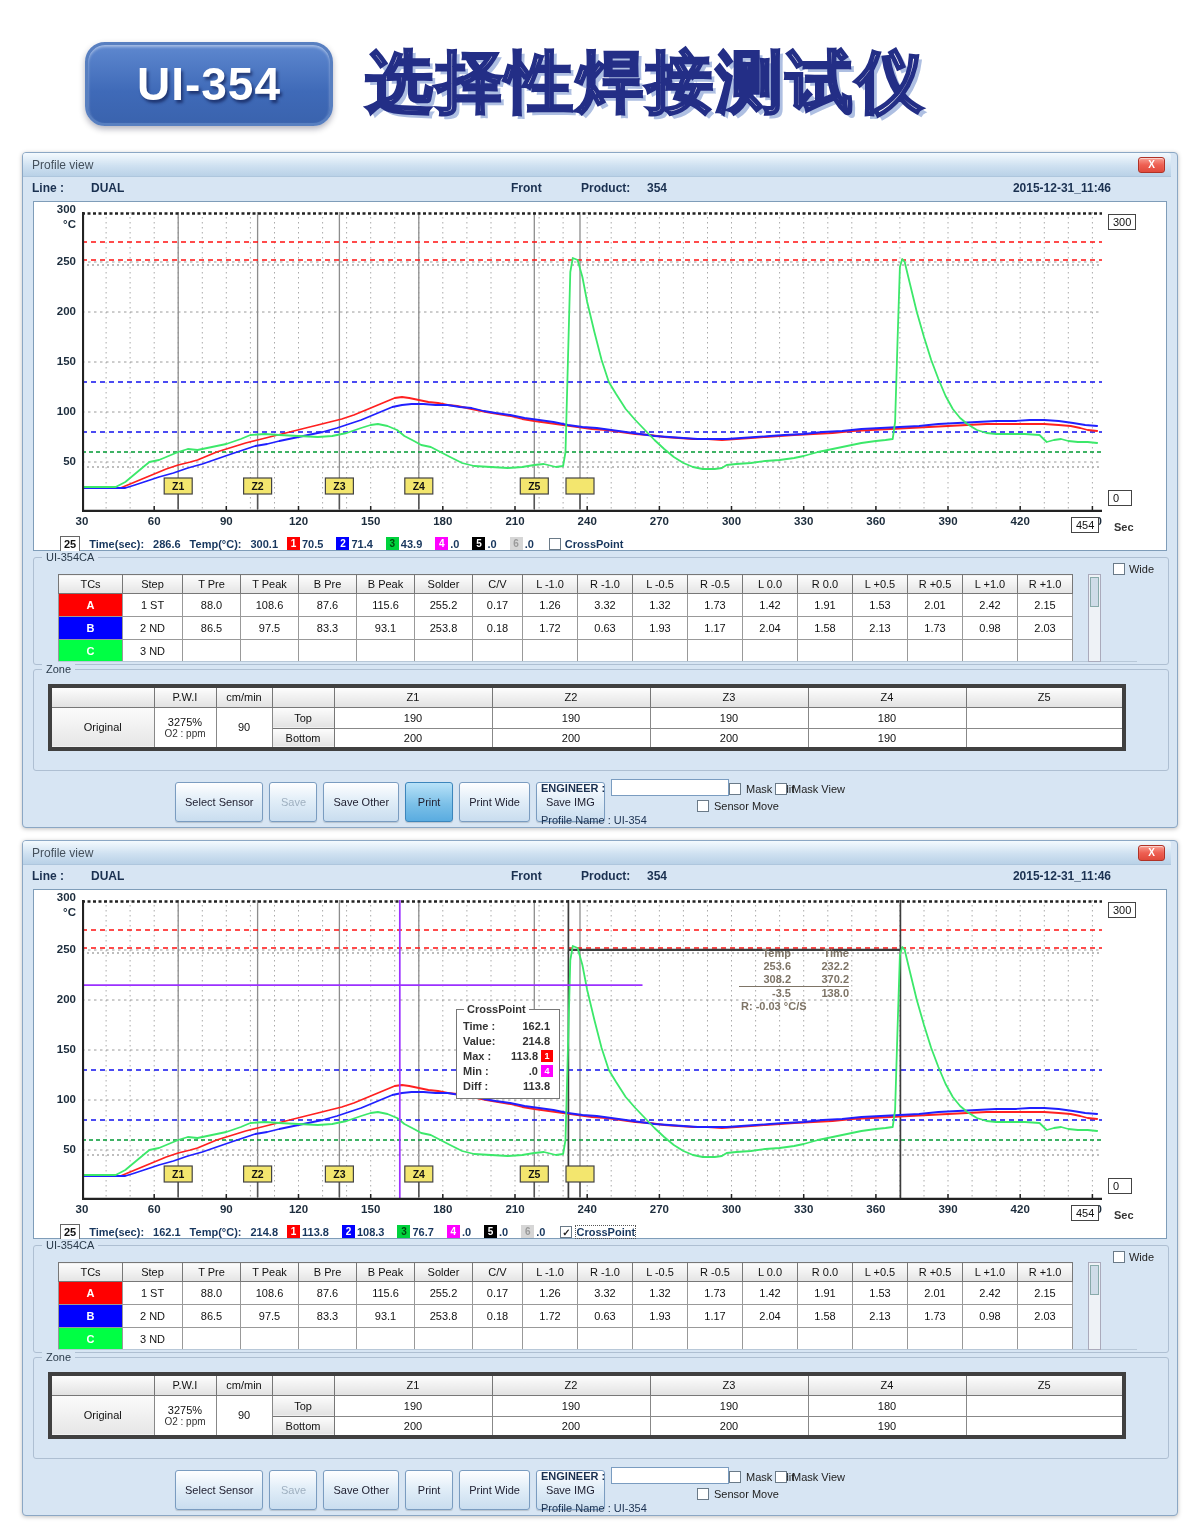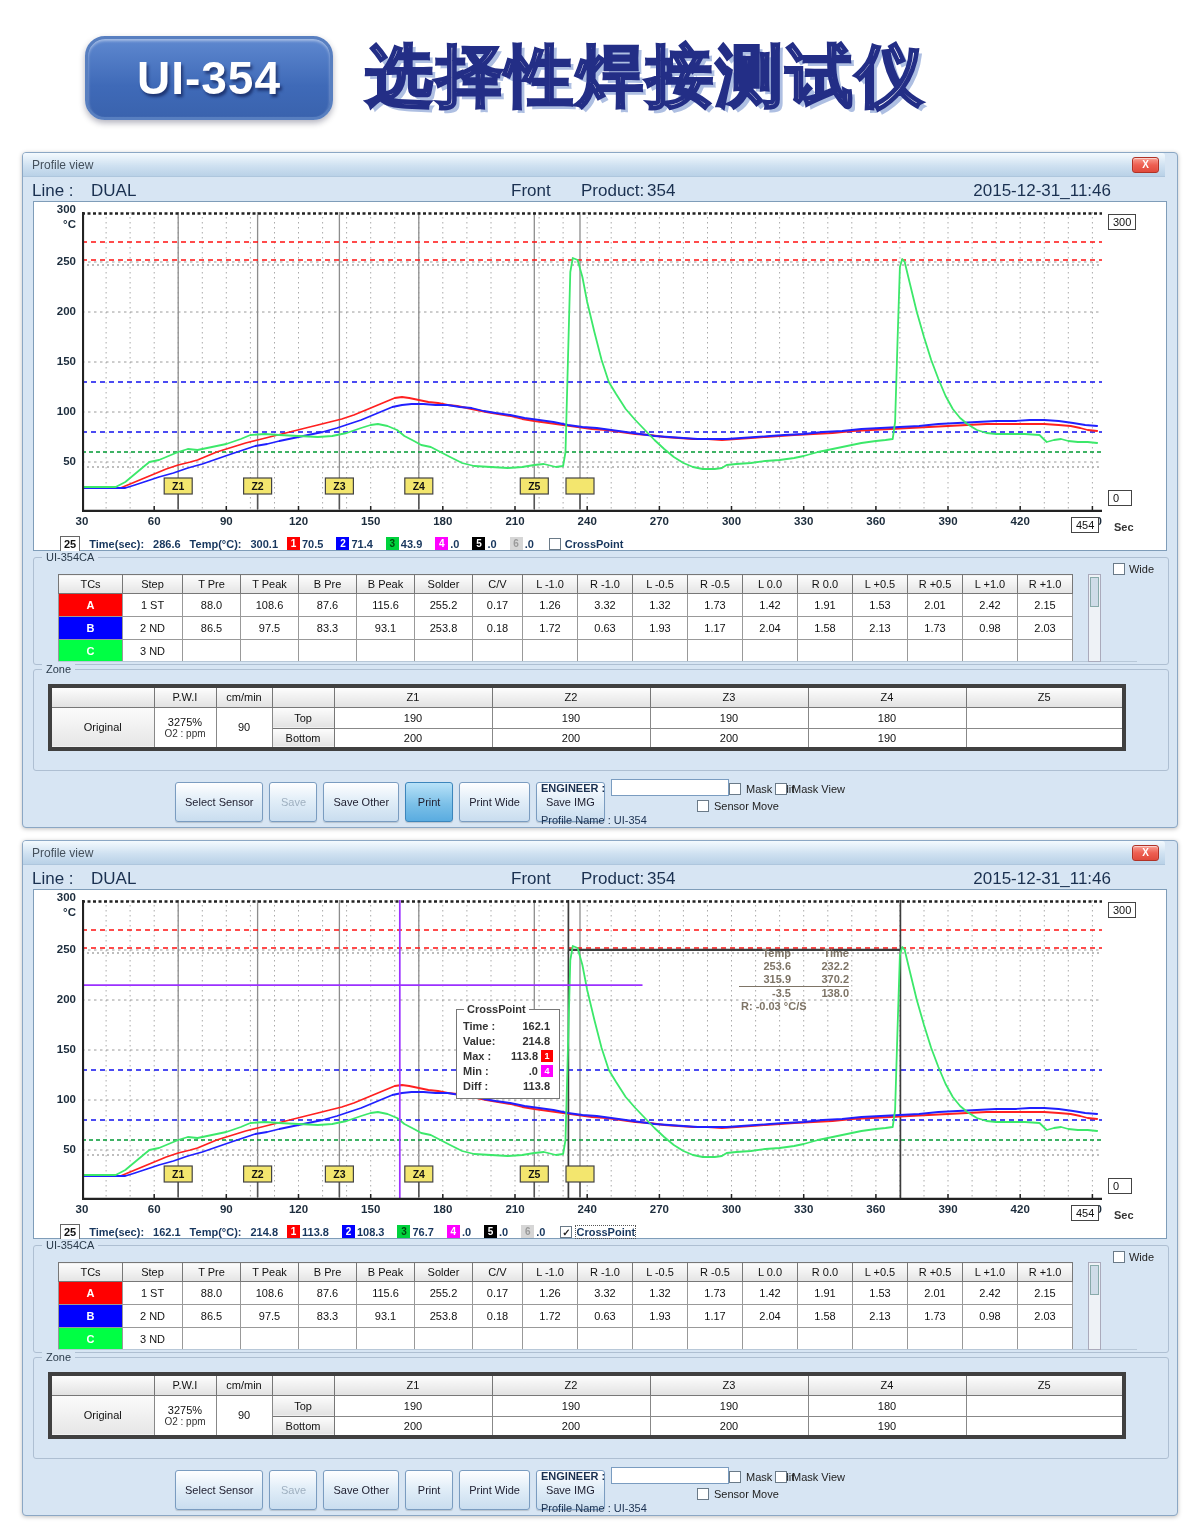--- a/index.html
+++ b/index.html
@@ -1,20 +1,20 @@
 <!DOCTYPE html>
 <html><head>
 <meta charset="utf-8">
 <style>
   * { margin:0; padding:0; box-sizing:border-box; }
   body { width:1200px; height:1526px; position:relative; background:#fff;
          font-family:"Liberation Sans", sans-serif; overflow:hidden; }
 
   
-  .page-header { position:absolute; left:0; top:0; width:1200px; height:150px; background:#fff;padding-left:44px; }
+  .page-header { position:absolute; left:0; top:6px; width:1200px; height:150px; background:#fff;padding-left:44px; }
   .badge { position:absolute; left:85px; top:36px; width:248px; height:84px;
            border-radius:20px; border:3px solid #587fc0;
            background:linear-gradient(180deg,#5e88cf 0%,#3f6ab8 60%,#3a63ae 100%);
            box-shadow:0 3px 6px rgba(0,0,40,.3), inset 0 2px 3px rgba(255,255,255,.45);
            display:flex; align-items:center; justify-content:center; }
   .badge span { color:#fff; font-size:46px; font-weight:bold; letter-spacing:1px;
                 text-shadow:2px 3px 3px rgba(10,20,70,.6); }
   .title-cn { position:absolute; left:366px; top:26px; width:560px; height:100px;
               display:flex; align-items:center;
               font-size:67px; font-weight:bold; letter-spacing:3px; color:#fff;
@@ -24,32 +24,32 @@
   .brand-row { display:flex; align-items:flex-end; gap:8px; }
   .brand-name { font-size:47px; font-weight:bold; line-height:44px; letter-spacing:-1px; }
   .brand-cn { font-size:33px; font-weight:bold; line-height:40px; }
   .brand-sub { font-size:19px; font-weight:bold; margin-top:2px; letter-spacing:.5px; }
 
   
   .win { position:absolute; left:22px; width:1156px; height:676px;
          background:#d7e5f3; border:1px solid #8ba7c4; border-radius:4px;
          box-shadow:0 1px 4px rgba(0,0,0,.25); }
   .win1 { top:152px; } .win2 { top:840px; }
-  .titlebar { position:absolute; left:0; top:0; right:12px; height:24px;
+  .titlebar { position:absolute; left:0; top:0; right:6px; height:24px;
               background:linear-gradient(180deg,#f4fafe 0%,#cfe1f1 55%,#b9d1e7 100%);
               border-bottom:1px solid #aec6dd; border-radius:3px 3px 0 0;
               display:flex; align-items:center; padding-left:9px;
               font-size:12px; color:#3d4document4; color:#44505c; }
   .close-btn { position:absolute; right:6px; top:4px; width:27px; height:16px;
                background:linear-gradient(180deg,#f89d90 0%,#ee5f52 50%,#e04a3c 100%);
                border:1px solid #b03226; border-radius:3px; color:#fff;
                font-size:10px; font-weight:bold; text-align:center; line-height:14px;
                box-shadow:inset 0 1px 1px rgba(255,255,255,.6); }
   .inforow { position:absolute; left:0; top:24px; right:0; height:22px;
-             font-size:17px; font-weight:normal; color:#1a3050;padding-left:46px; }
+             font-size:12px; font-weight:bold; color:#1a3050;padding-left:46px; }
   .inforow .lbl-line { position:absolute; left:9px; top:4px; }
   .inforow .val-line { position:absolute; left:68px; top:4px; }
   .inforow .lbl-front { position:absolute; left:488px; top:4px; }
   .inforow .lbl-product { position:absolute; left:558px; top:4px; }
   .inforow .val-product { position:absolute; left:624px; top:4px; }
   .inforow .val-time { position:absolute; right:66px; top:4px; }
 
   
   .chart-panel { position:absolute; left:10px; top:48px; width:1134px; height:350px;
                  background:#fff; border:1px solid #7f9db9; }
@@ -714,21 +714,21 @@
             <span class="v">113.8</span>
           </div>
         </div>
     </div>
     <div class="temptime-box">
       <div class="tt-grid">
         <span>Temp</span>
         <span>Time</span>
         <span>253.6</span>
         <span>232.2</span>
-        <span>315.9</span>
+        <span>308.2</span>
         <span>370.2</span>
         <span class="tt-sep">-3.5</span>
         <span class="tt-sep">138.0</span>
       </div>
       <div class="tt-rate">R: -0.03 °C/S</div>
     </div>
 
     <div class="axis-box box-ymax">300</div>
     <div class="axis-box box-ymin">0</div>
     <div class="axis-box box-xend">454</div>

